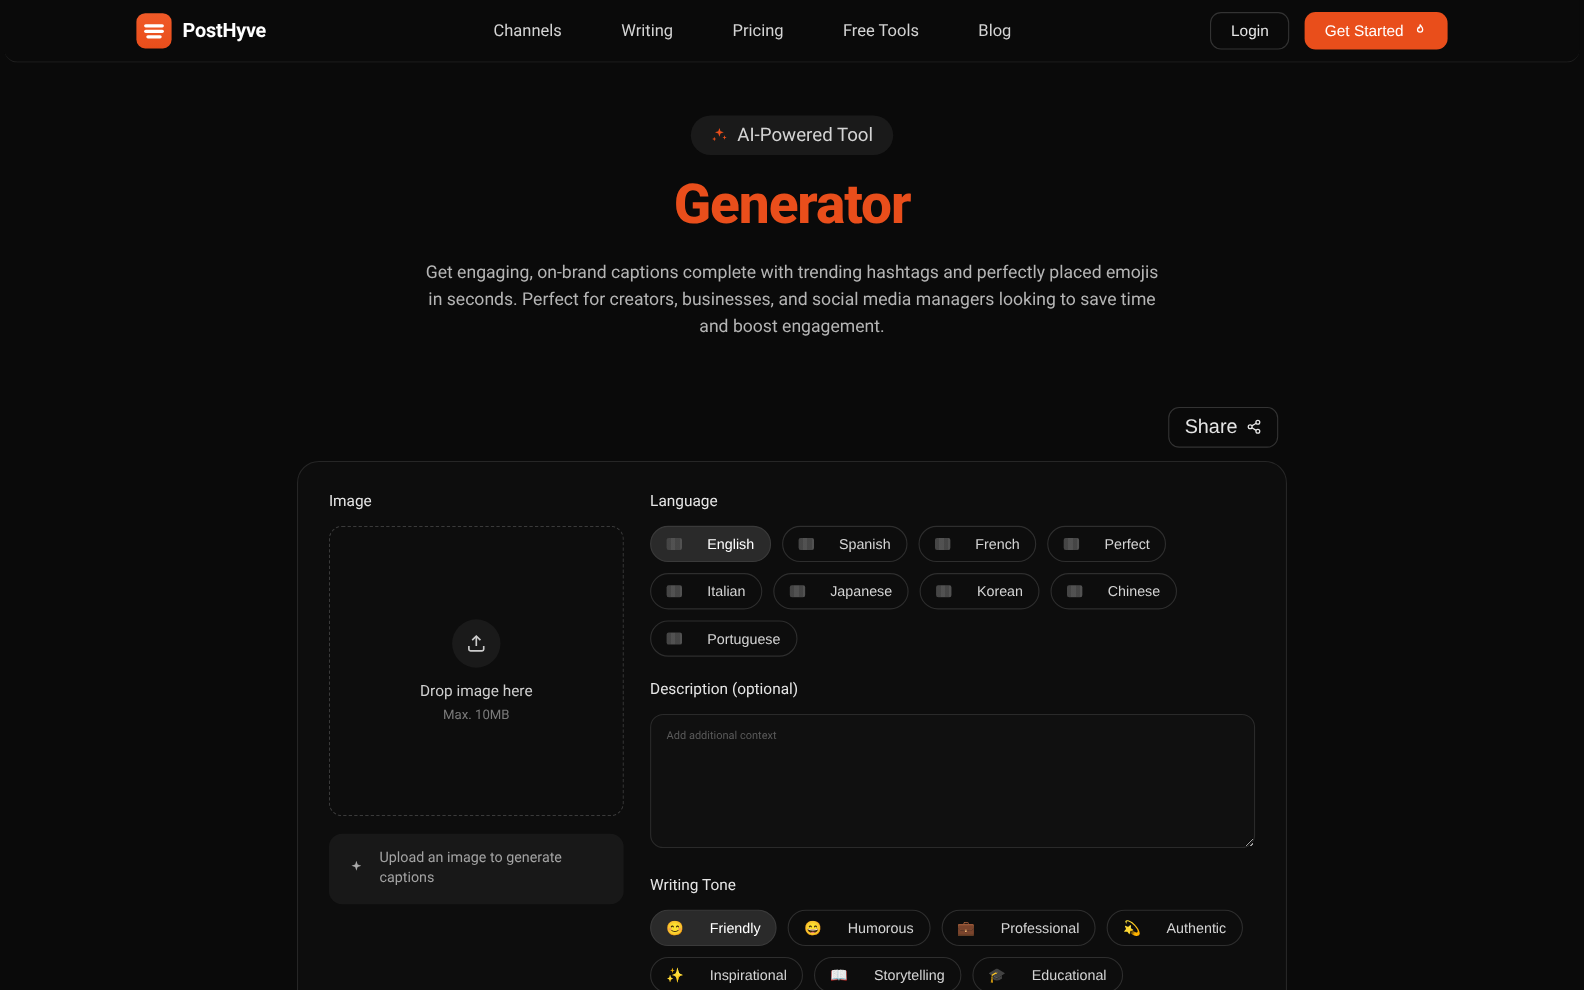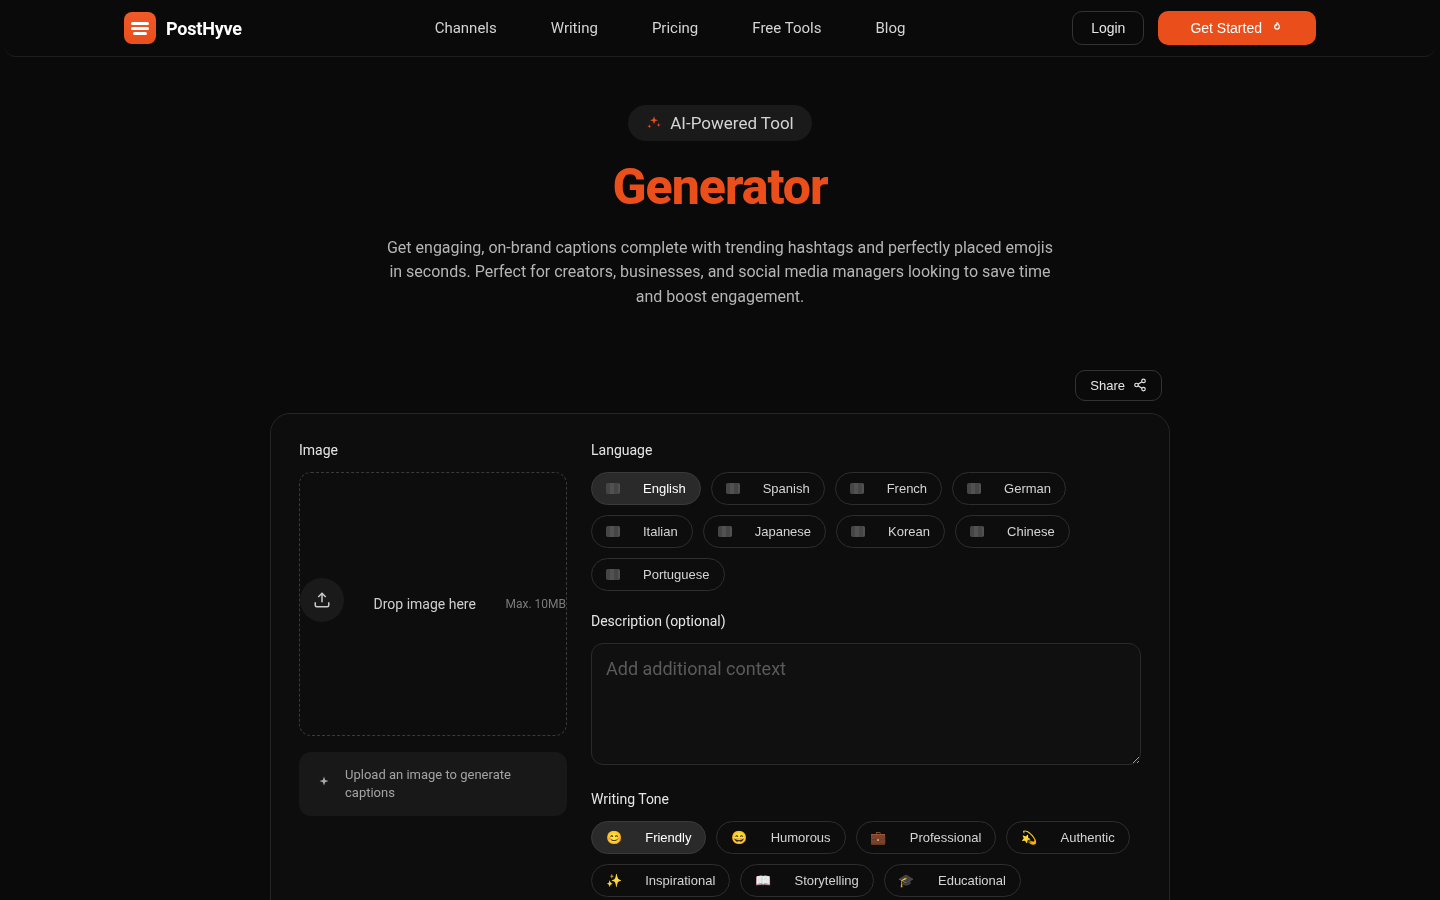--- a/index.html
+++ b/index.html
@@ -31,21 +31,21 @@
     .logo-mark .bar.short { width: 14px; }
     .logo-text { font-weight: 700; font-size: 18px; color: #fff; letter-spacing: -0.2px; }
     .nav { display: flex; gap: 28px; }
     .nav a { color: #d4d4d4; text-decoration: none; font-size: 15px; cursor: pointer; margin-left: 26px; }
     .header-actions { display: flex; gap: 14px; align-items: center; justify-content: space-between; }
     .btn-login {
       padding: 8px 18px; border: 1px solid #333; border-radius: 10px;
       background: transparent; color: #e5e5e5; font-size: 14px; cursor: pointer;
     }
     .btn-primary {
-      padding: 9px 32px; border: none; border-radius: 10px;
+      padding: 9px 18px; border: none; border-radius: 10px;
       background: #e94e1b; color: #fff; font-size: 14px; font-weight: 500;
       display: flex; align-items: center; gap: 8px; cursor: pointer;
     }
     .flame-icon { width: 14px; height: 14px; }
     
     .hero { text-align: center; padding: 48px 0 28px; }
     .badge {
       display: inline-flex; align-items: center; gap: 8px;
       background: #1a1a1a; border-radius: 999px; padding: 8px 18px;
       font-size: 17px; color: #d4d4d4;
@@ -55,34 +55,34 @@
     .hero h1 .accent { color: #e94e1b; display:block; }
     .hero p {
       max-width: 680px; margin: 22px auto 0; font-size: 16px; line-height: 1.55;
       color: #b5b5b5;
     }
     
     .share-row { max-width: 900px; margin: 32px auto 12px; display: flex; justify-content: flex-end; padding: 0 8px;}
     .btn-share {
       display: inline-flex; align-items: center; gap: 8px;
       background: transparent; border: 1px solid #333; color: #e5e5e5;
-      padding: 7px 14px; border-radius: 10px; font-size: 13px; cursor: pointer;
+      padding: 7px 14px; border-radius: 10px; font-size: 18px; cursor: pointer;
     }
     .btn-share svg { width: 14px; height: 14px; }
     
     .panel {
       max-width: 900px; margin: 0 auto; border: 1px solid #262626;
       border-radius: 20px; background: #0d0d0d; padding: 28px;
       display: grid; grid-template-columns: 268px 1fr; gap: 24px;
     }
     .section-label { font-size: 14px; color: #e5e5e5; margin-bottom: 14px; display:block; }
     
     .dropzone {
       border: 1px dashed #3a3a3a; border-radius: 12px;
-      height: 264px; display: flex; flex-direction: row; align-items: center; justify-content: space-between;
+      height: 264px; display: flex; flex-direction: column; align-items: center; justify-content: center;
       gap: 6px; cursor: pointer;
     }
     .upload-circle {
       width: 44px; height: 44px; border-radius: 50%; background: #1a1a1a;
       display: flex; align-items: center; justify-content: center; margin-bottom: 8px;
     }
     .upload-circle svg { width: 18px; height: 18px; color: #ccc; }
     .dz-primary { font-size: 14px; color: #cfcfcf; }
     .dz-secondary { font-size: 12px; color: #7a7a7a; }
     .upload-hint {
@@ -98,21 +98,21 @@
       border: 1px solid #2e2e2e; border-radius: 999px;
       padding: 8px 14px; font-size: 13px; color: #d4d4d4;
       background: transparent; cursor: pointer;
     }
     .pill.selected { background: #2a2a2a; border-color: #3a3a3a; color: #fff; }
     .flag-box { width: 14px; height: 11px; border-radius: 2px; background: #3d3d3d; display:inline-block; position:relative; overflow:hidden;}
     .flag-box::after{content:"";position:absolute;inset:0;background:repeating-linear-gradient(90deg,#555,#555 4px,#777 4px,#777 8px);opacity:.35;}
     .emoji { font-size: 13px; }
     textarea.desc {
       width: 100%; min-height: 122px; padding: 14px; border-radius: 12px;
-      border: 1px solid #2a2a2a; background: #101010; color: #eee; font-size: 18px;
+      border: 1px solid #2a2a2a; background: #101010; color: #eee; font-size: 10px;
       resize: vertical; font-family: inherit;
     }
     textarea.desc::placeholder { color: #5a5a5a; }
     .section-gap { margin-top: 22px; }
   </style>
 </head>
 <body>
 
 <header class="header">
   <div class="logo-wrap">
@@ -200,21 +200,21 @@
       <button class="pill">
           <span class="flag-box"></span>
           <span>Spanish</span>
         </button>
       <button class="pill">
           <span class="flag-box"></span>
           <span>French</span>
         </button>
       <button class="pill">
           <span class="flag-box"></span>
-          <span>German</span>
+          <span>Perfect</span>
         </button>
       <button class="pill">
           <span class="flag-box"></span>
           <span>Italian</span>
         </button>
       <button class="pill">
           <span class="flag-box"></span>
           <span>Japanese</span>
         </button>
       <button class="pill">

